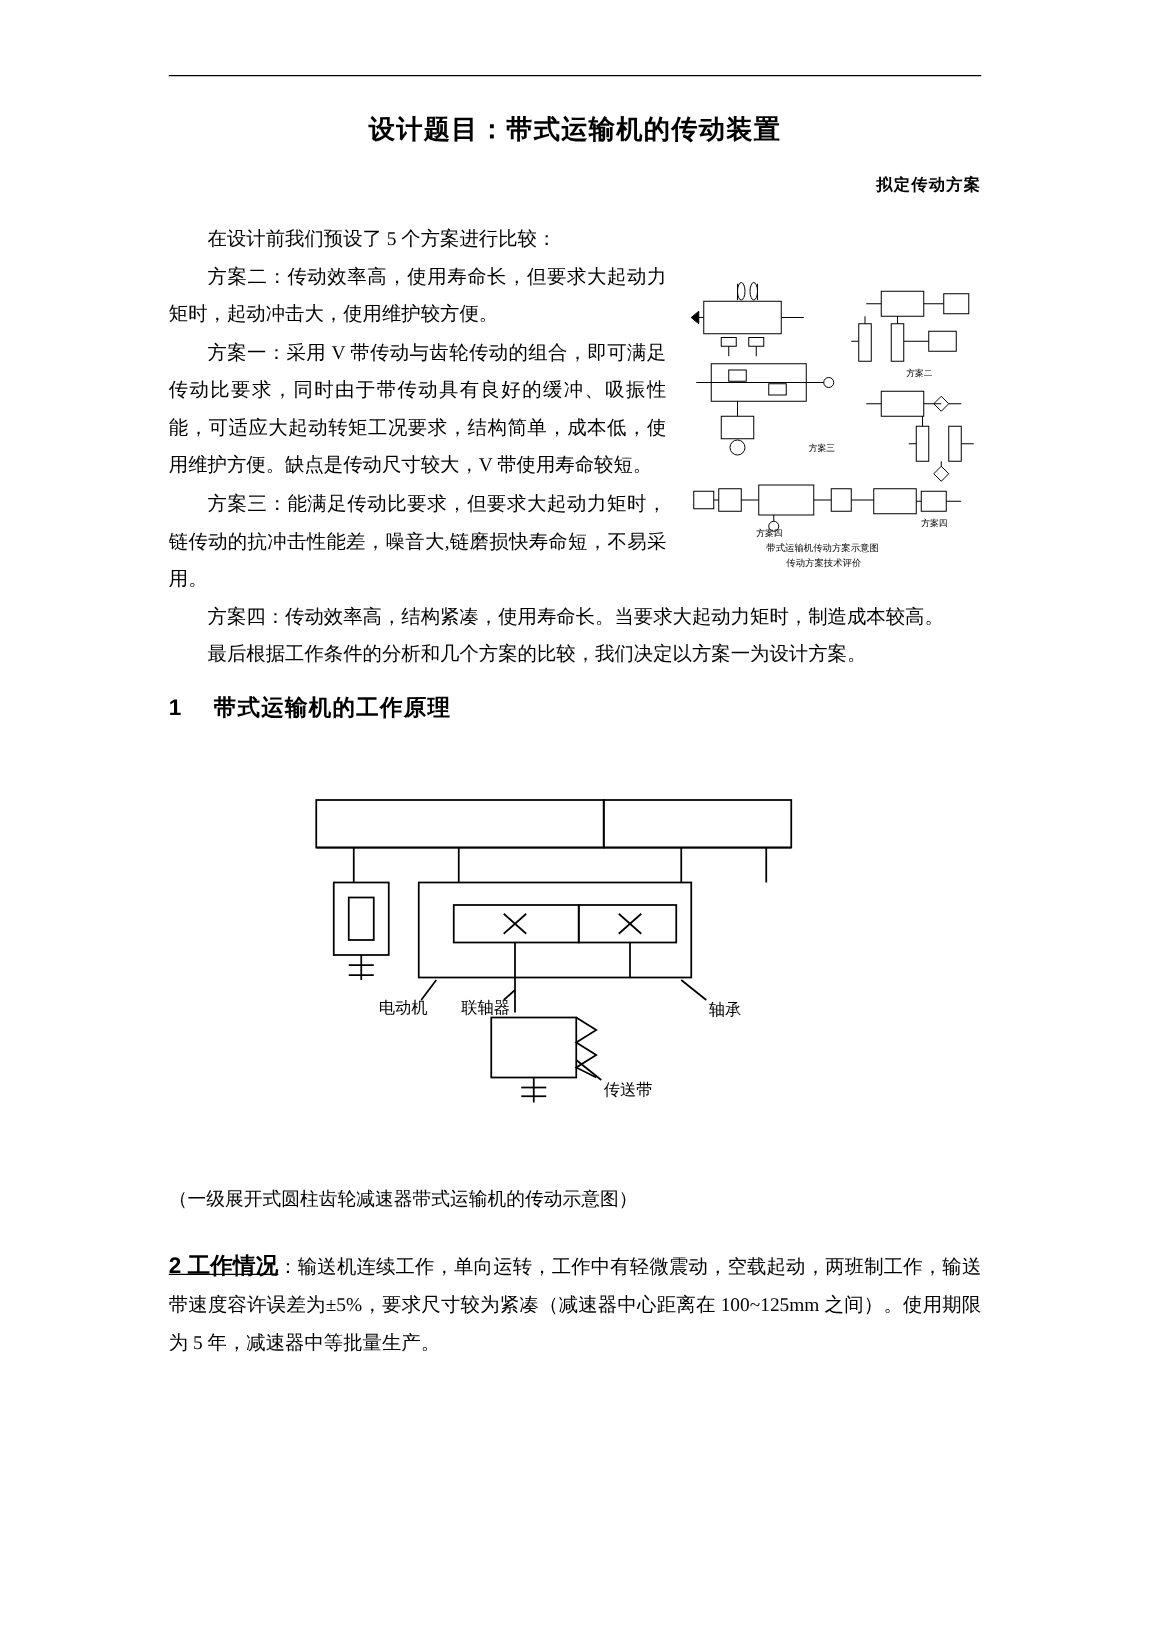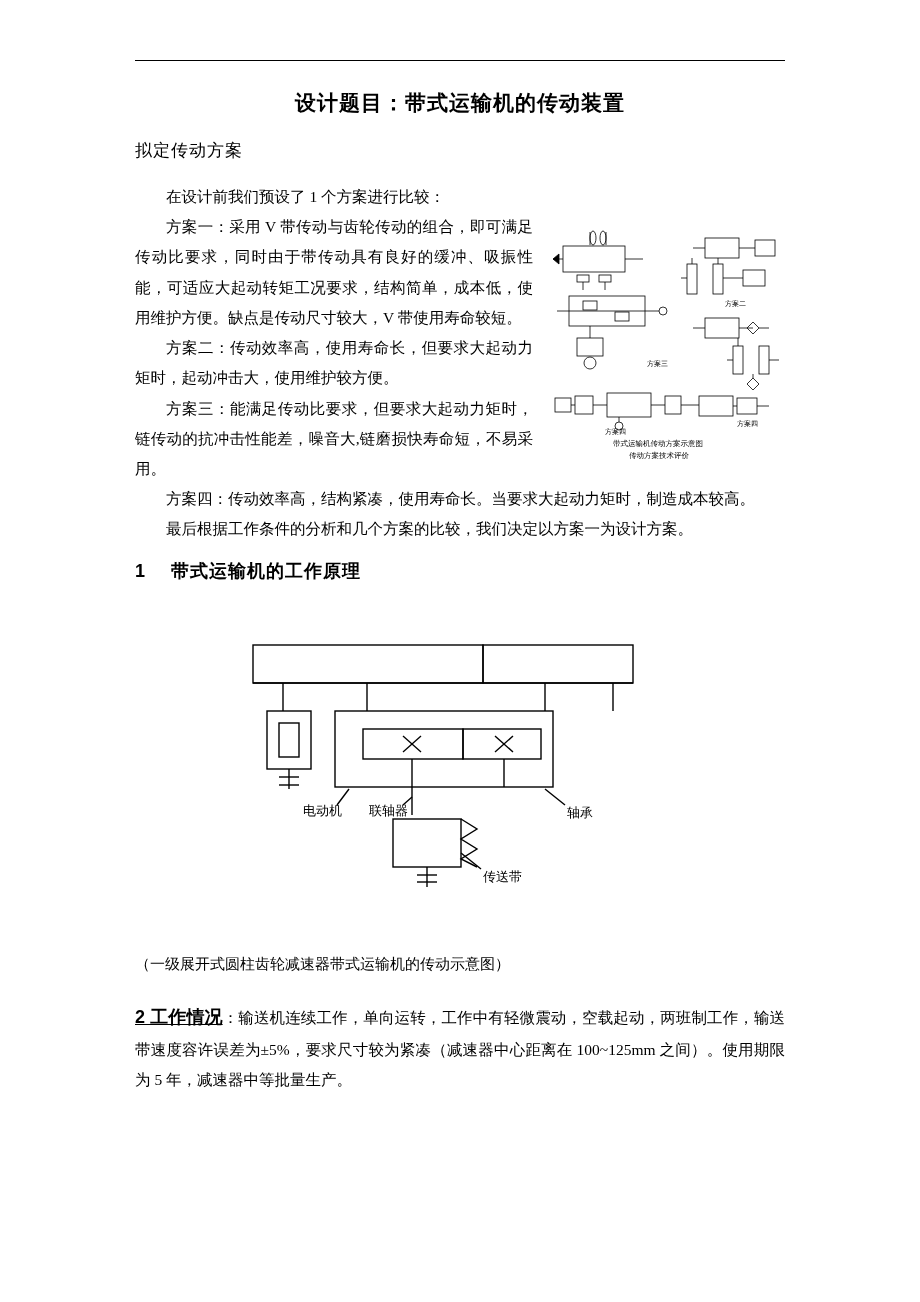--- a/index.html
+++ b/index.html
@@ -34,23 +34,23 @@
   h1.doc-title {
     font-family: "Liberation Sans", "DejaVu Sans", sans-serif;
     font-size: 21px;
     font-weight: bold;
     text-align: center;
     margin: 0 0 22px 0;
     letter-spacing: 1px;
   }
   h2.sub-title {
     font-family: "Liberation Sans", "DejaVu Sans", sans-serif;
-    font-size: 17px;
-    font-weight: normal;
-    text-align: left;
+    font-size: 13px;
+    font-weight: bold;
+    text-align: right;
     margin: 0 0 20px 0;
     letter-spacing: 1px;
   }
   p.body-text {
     font-size: 15.5px;
     line-height: 1.95;
     margin: 0;
     text-align: justify;
     text-indent: 2em;
   }
@@ -105,21 +105,21 @@
 <body>
 
 <div class="page">
   <div class="content">
 
     <div class="top-rule"></div>
 
     <h1 class="doc-title">设计题目：带式运输机的传动装置</h1>
     <h2 class="sub-title">拟定传动方案</h2>
 
-    <p class="body-text">在设计前我们预设了 1 个方案进行比较：</p>
+    <p class="body-text">在设计前我们预设了 5 个方案进行比较：</p>
 
     <div class="wrap-block">
       <div class="figure-right">
         <svg width="238" height="250" viewBox="0 0 238 250">
           <g stroke="#000" fill="none" stroke-width="0.8">
 
             <rect x="16" y="28" width="62" height="26"></rect>
             <line x1="6" y1="41" x2="16" y2="41"></line>
             <path d="M12 36 L6 41 L12 46 Z" fill="#000"></path>
             <line x1="78" y1="41" x2="96" y2="41"></line>
@@ -185,22 +185,22 @@
             <circle cx="72" cy="208" r="4"></circle>
             <line x1="72" y1="199" x2="72" y2="204"></line>
           </g>
           <text x="58" y="216" font-size="7" fill="#000" font-family="'Liberation Sans', sans-serif">方案四</text>
           <text x="190" y="208" font-size="7" fill="#000" font-family="'Liberation Sans', sans-serif">方案四</text>
           <text x="66" y="228" font-size="7.5" fill="#000" font-family="'Liberation Sans', sans-serif">带式运输机传动方案示意图</text>
           <text x="82" y="240" font-size="7.5" fill="#000" font-family="'Liberation Sans', sans-serif">传动方案技术评价</text>
         </svg>
       </div>
 
+      <p class="body-text">方案二：传动效率高，使用寿命长，但要求大起动力矩时，起动冲击大，使用维护较方便。</p>
       <p class="body-text">方案一：采用 V 带传动与齿轮传动的组合，即可满足传动比要求，同时由于带传动具有良好的缓冲、吸振性能，可适应大起动转矩工况要求，结构简单，成本低，使用维护方便。缺点是传动尺寸较大，V 带使用寿命较短。</p>
-      <p class="body-text">方案二：传动效率高，使用寿命长，但要求大起动力矩时，起动冲击大，使用维护较方便。</p>
       <p class="body-text">方案三：能满足传动比要求，但要求大起动力矩时，链传动的抗冲击性能差，噪音大,链磨损快寿命短，不易采用。</p>
       <p class="body-text">方案四：传动效率高，结构紧凑，使用寿命长。当要求大起动力矩时，制造成本较高。</p>
       <div class="clear"></div>
     </div>
 
     <p class="body-text">最后根据工作条件的分析和几个方案的比较，我们决定以方案一为设计方案。</p>
 
     <h3 class="section-heading">
       <span class="num">1</span><span>带式运输机的工作原理</span>
     </h3>

